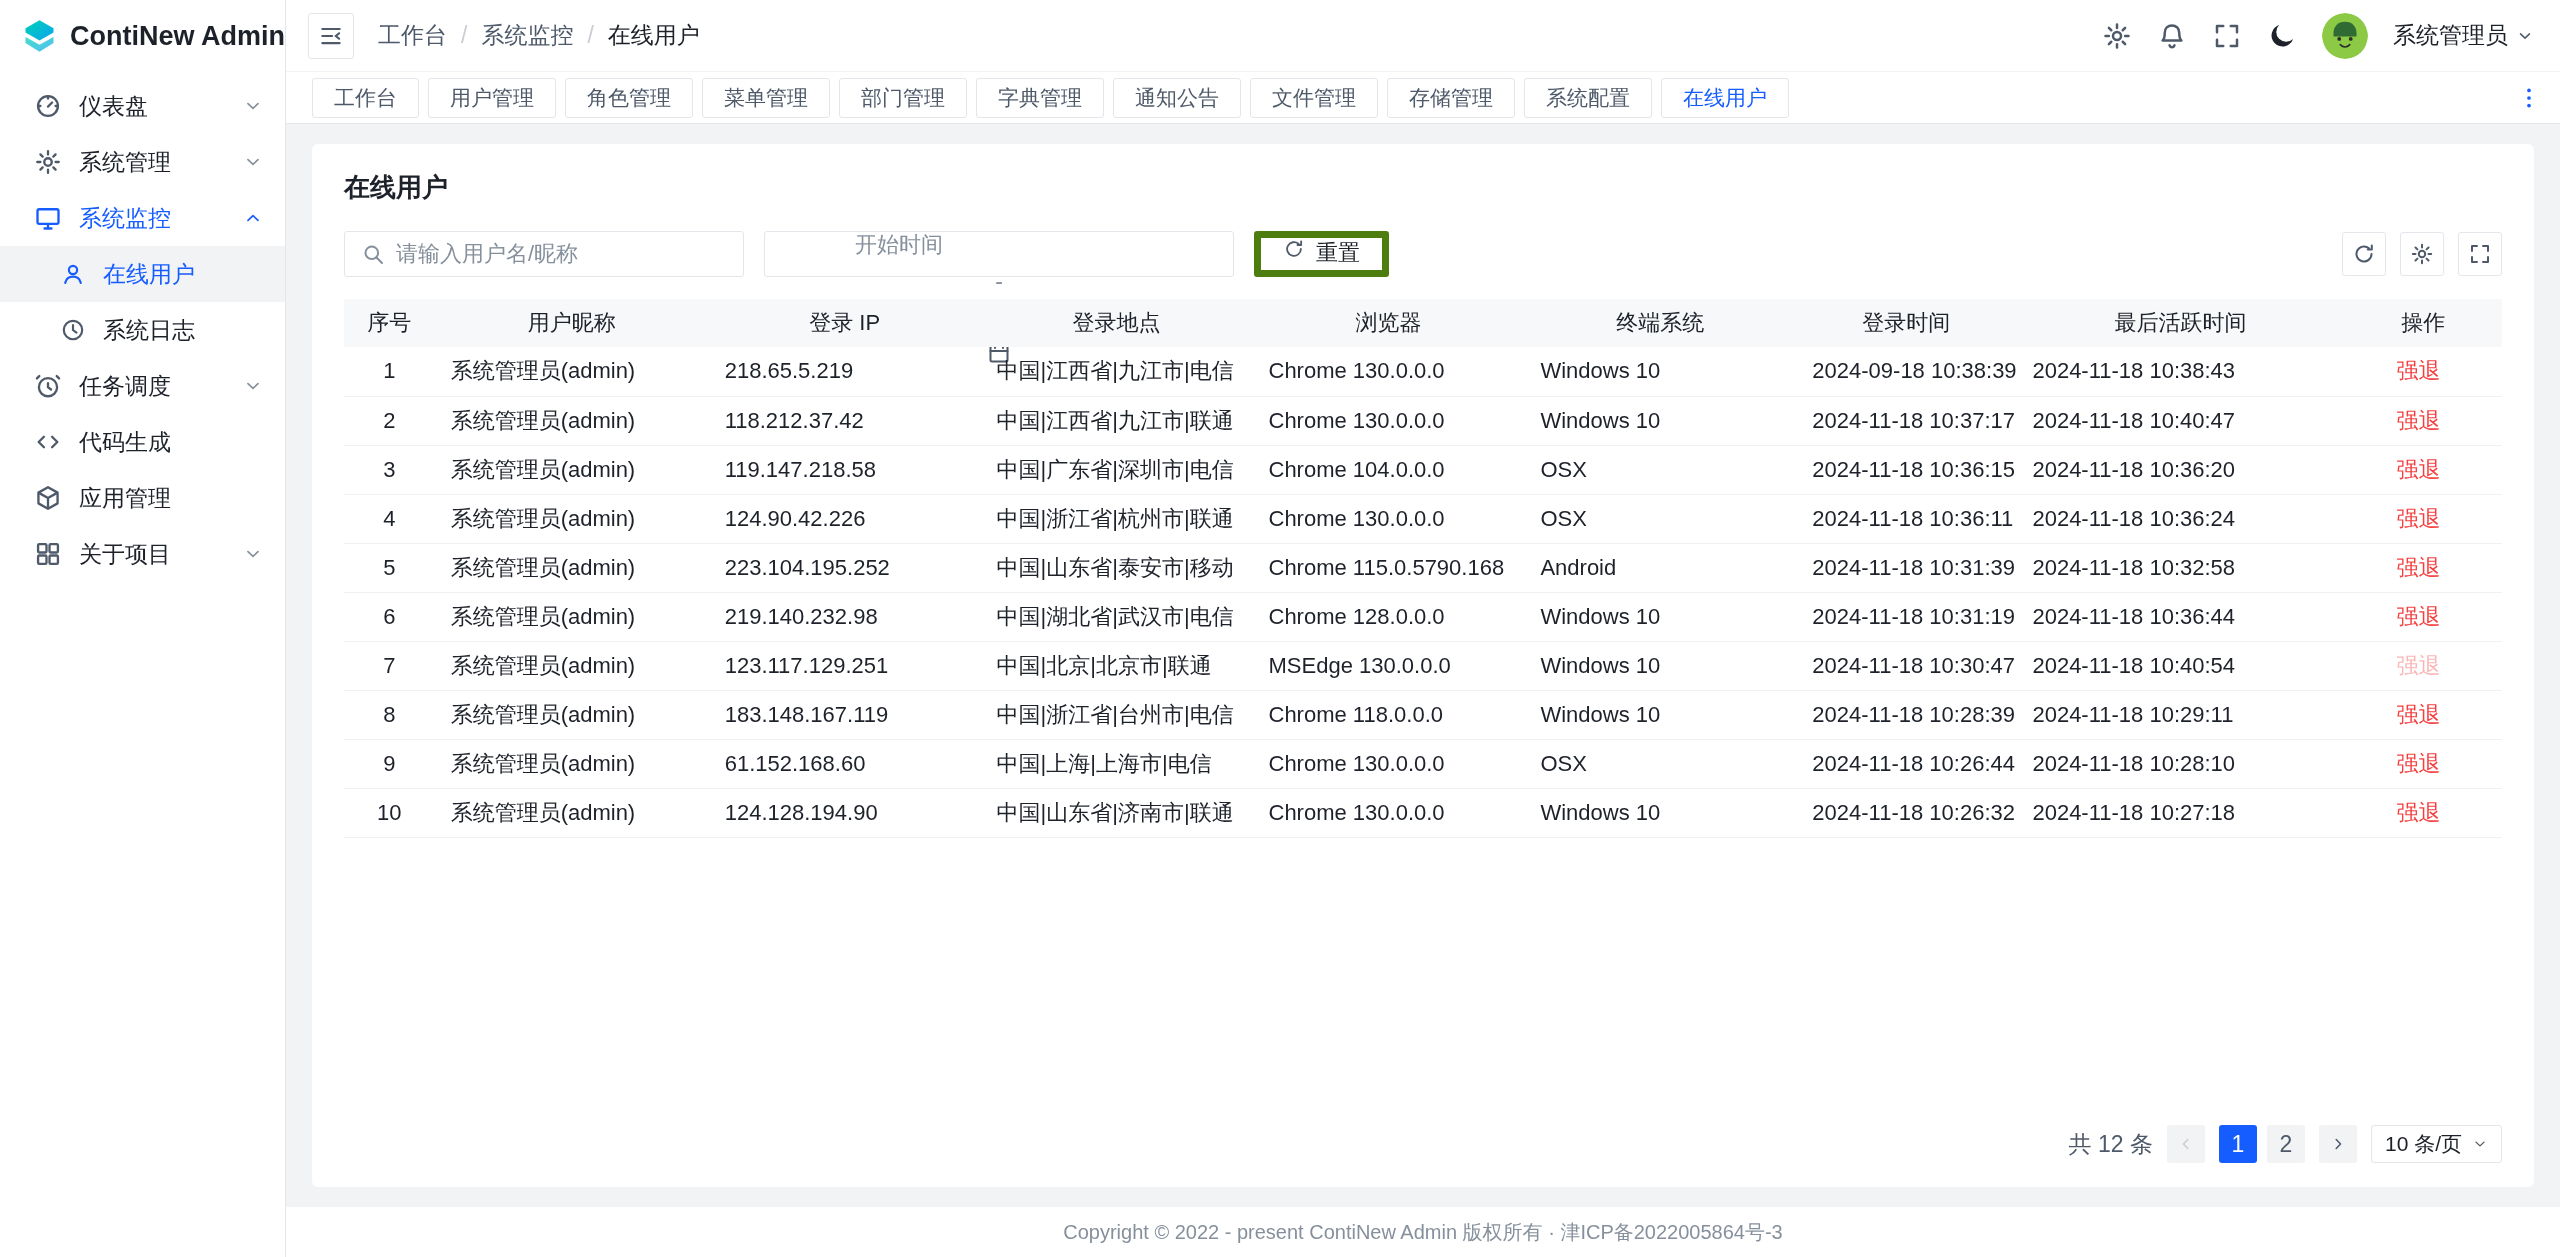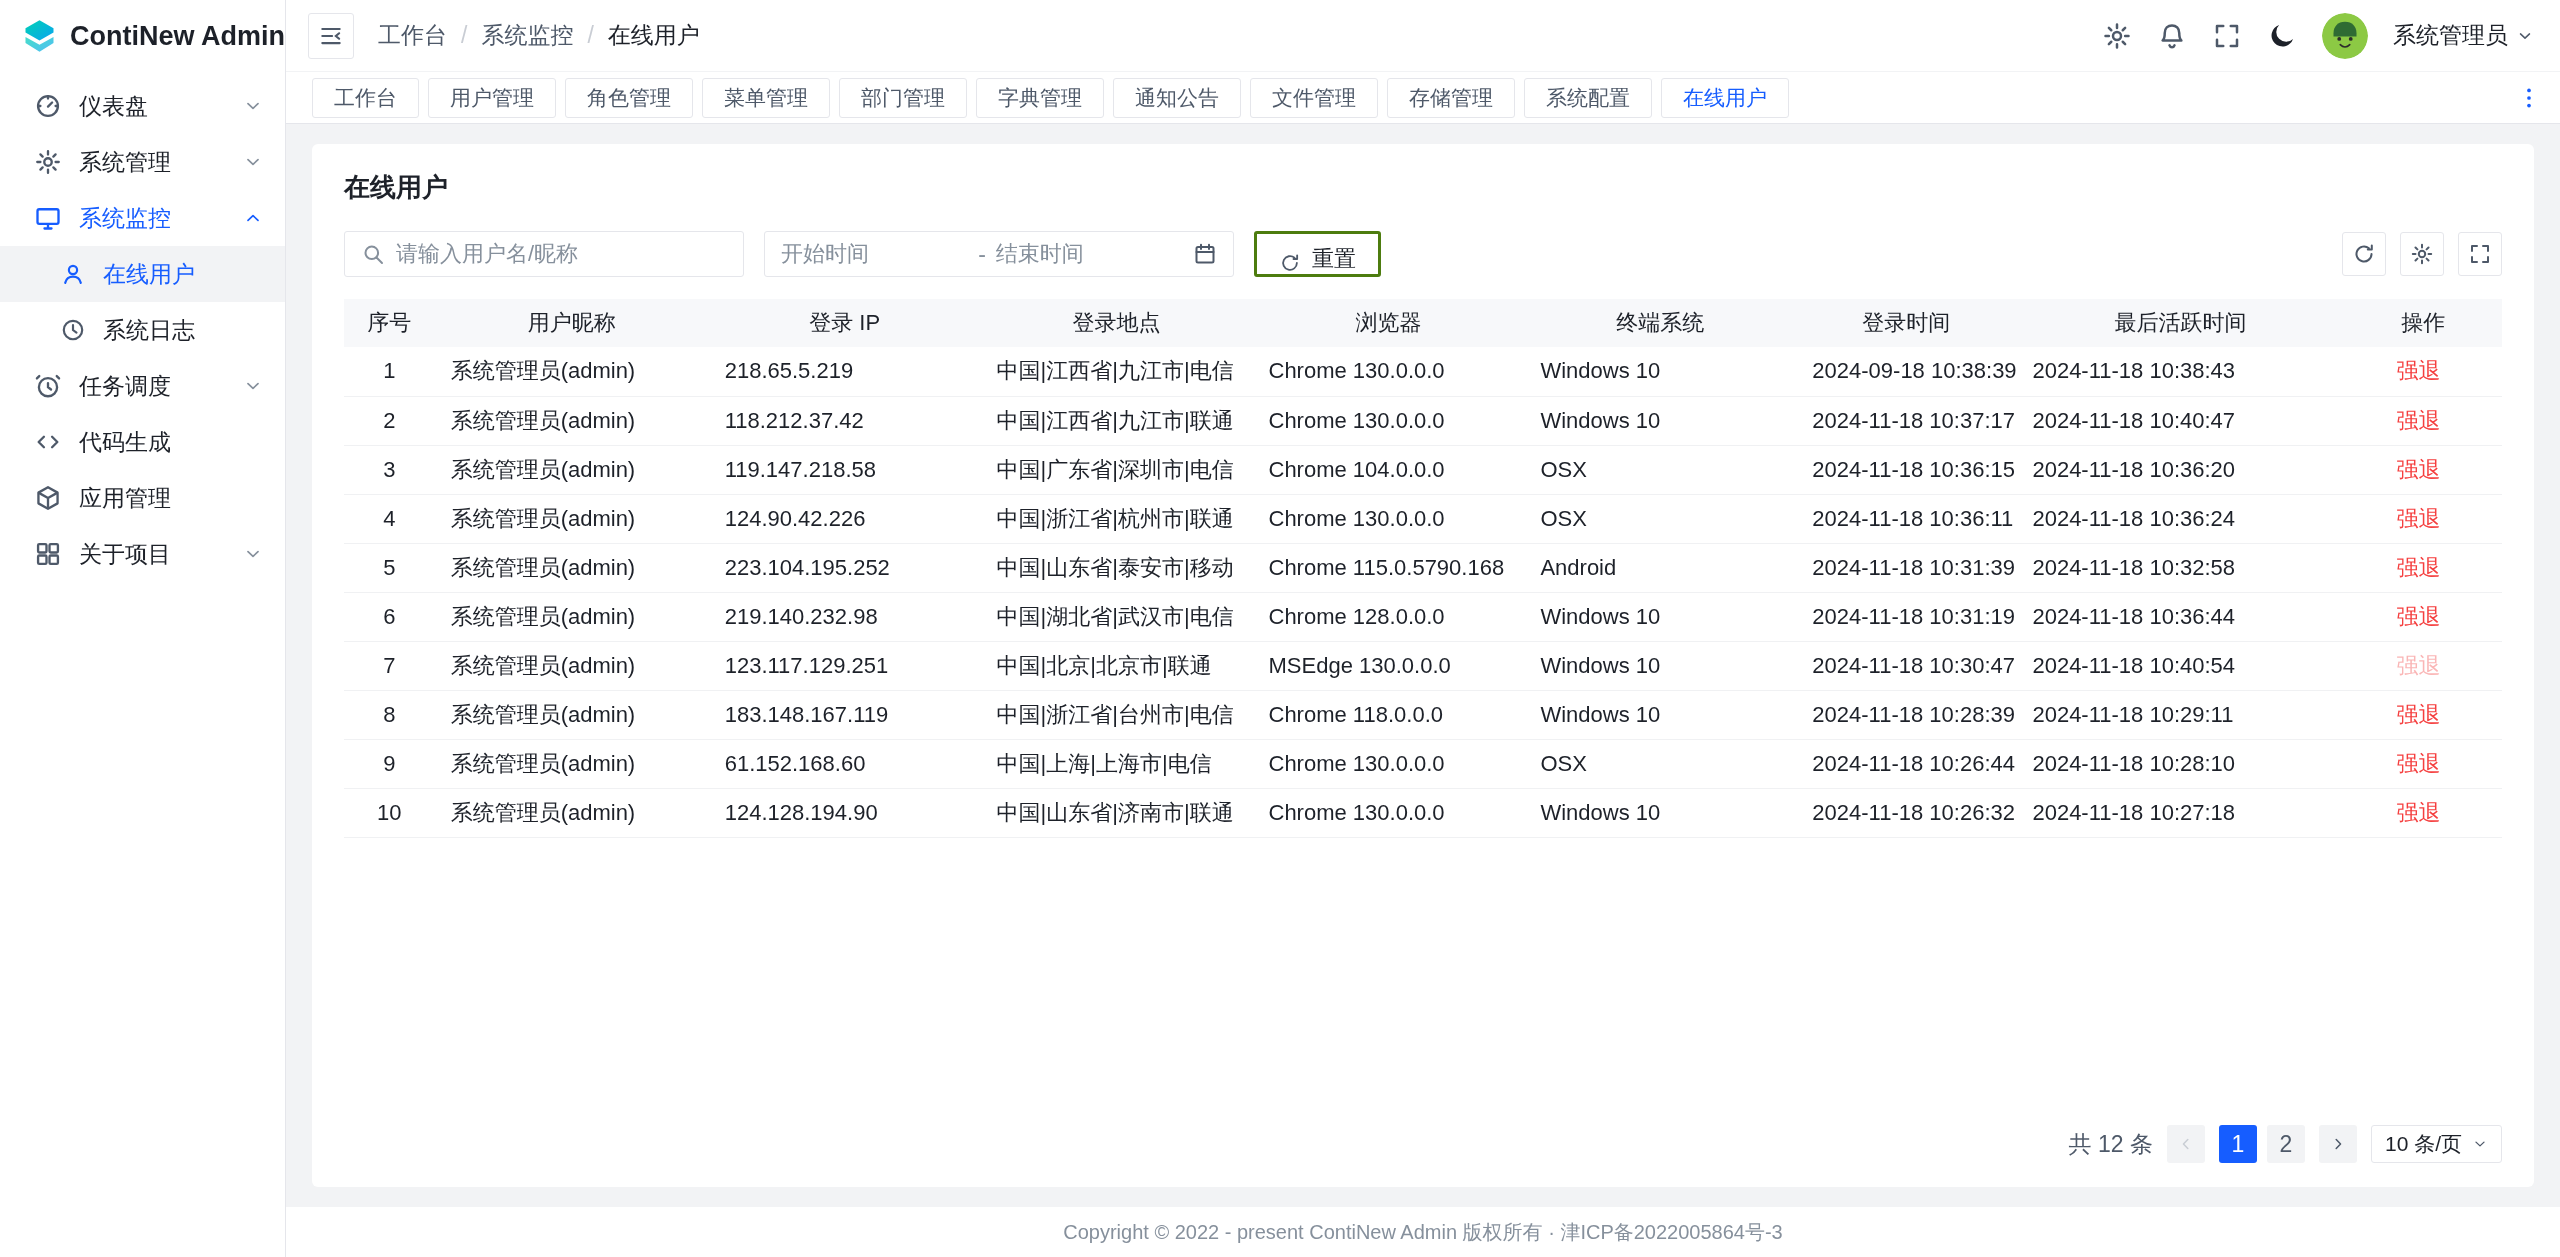--- a/index.html
+++ b/index.html
@@ -63,25 +63,25 @@
   .content { flex:1; min-height:0; padding:20px 26px; }
   .card { background:#fff; border-radius:6px; height:100%; padding:26px 32px 24px; display:flex; flex-direction:column; }
   .page-title { font-size:26px; font-weight:600; margin-bottom:26px; }
 
   .filter-row { display:flex; align-items:center; gap:20px; margin-bottom:22px; flex-shrink:0; }
   .search-box { width:400px; height:46px; border:1px solid #e5e6eb; border-radius:3px; display:flex; align-items:center; padding:0 16px; gap:11px; background:#fff; }
   .search-box .ic { width:24px; height:24px; color:#86909c; }
   .search-box input, .date-box input { border:none; outline:none; background:transparent; font:inherit; font-size:22px; color:#1d2129; min-width:0; }
   input::placeholder { color:#86909c; }
   .search-box input { flex:1; }
-  .date-box { width:470px; height:46px; border:1px solid #e5e6eb; border-radius:3px; display:flex; align-items:center; padding:0 16px; gap:10px; background:#fff; cursor:pointer; }
+  .date-box { width:470px; height:46px; border:1px solid #e5e6eb; border-radius:3px; display:flex; align-items:center; padding:0 16px; gap:10px; background:#fff; cursor:pointer;flex-direction:column; }
   .date-box input { flex:1; }
   .date-sep { color:#86909c; }
   .date-box .ic { width:24px; height:24px; color:#4e5969; }
-  .reset-btn { height:46px; padding:0 22px; border:3px solid #4d7c0f; border-radius:3px; display:flex; align-items:flex-end; gap:11px; font-size:22px; cursor:pointer; background:#fff; }
+  .reset-btn { height:46px; padding:0 22px; border:7px solid #4d7c0f; border-radius:3px; display:flex; align-items:flex-start; gap:11px; font-size:22px; cursor:pointer; background:#fff; }
   .reset-btn .ic { width:22px; height:22px; color:#4e5969; }
   .tool-btns { margin-left:auto; display:flex; gap:14px; }
   .tool-btn { width:44px; height:44px; border:1px solid #e5e6eb; border-radius:3px; display:flex; align-items:center; justify-content:center; color:#4e5969; cursor:pointer; background:#fff; }
   .tool-btn .ic { width:24px; height:24px; }
 
   
   .table-wrap { flex:1; min-height:0; overflow:hidden; }
   table { width:100%; border-collapse:collapse; table-layout:fixed; font-size:22px; }
   thead th { background:#f7f8fa; height:48px; text-align:center; font-weight:500; color:#1d2129; padding:0 16px; white-space:nowrap; overflow:hidden; }
   tbody td { height:49px; padding:0 16px; color:#1d2129; border-bottom:1px solid #f0f1f3; white-space:nowrap; overflow:hidden; }

